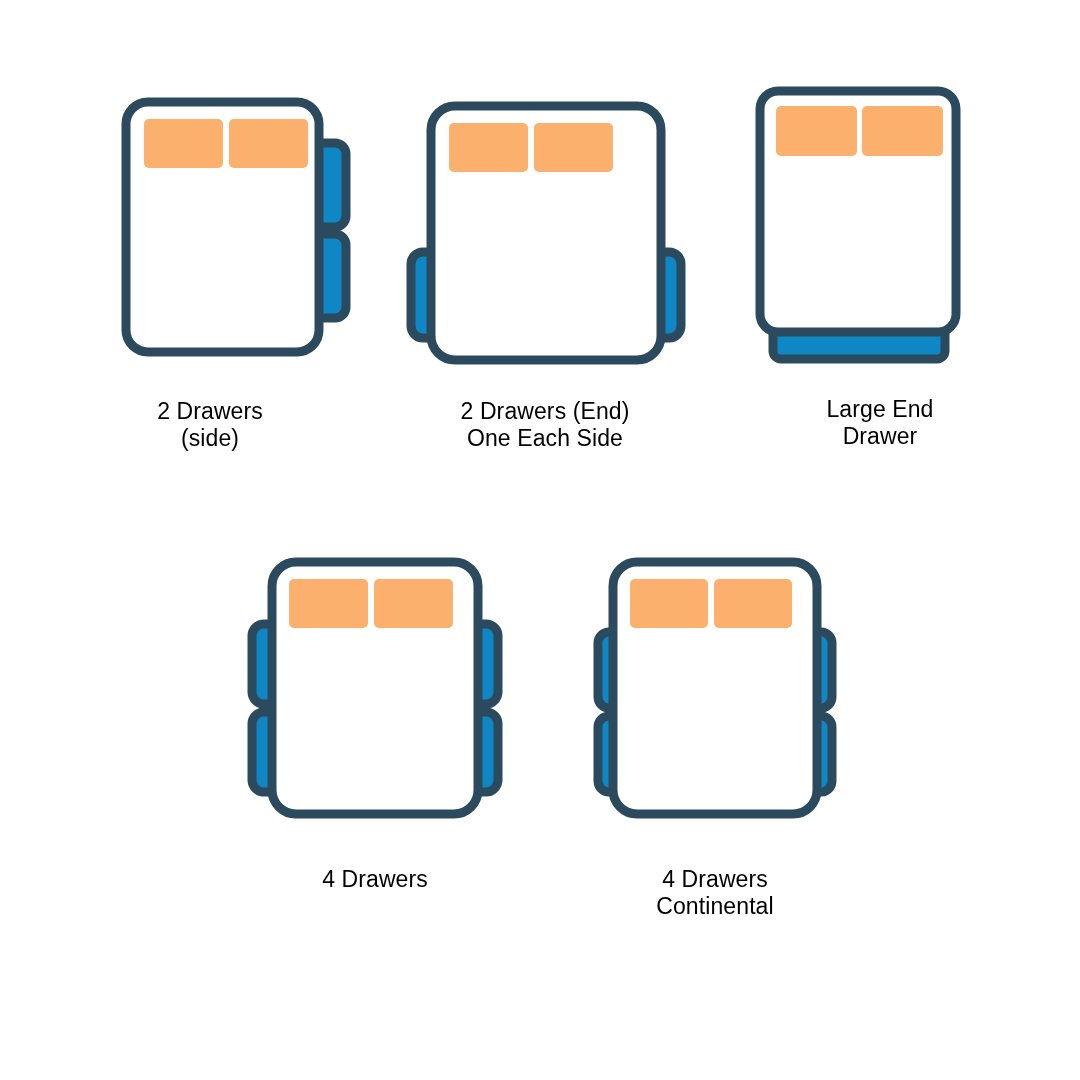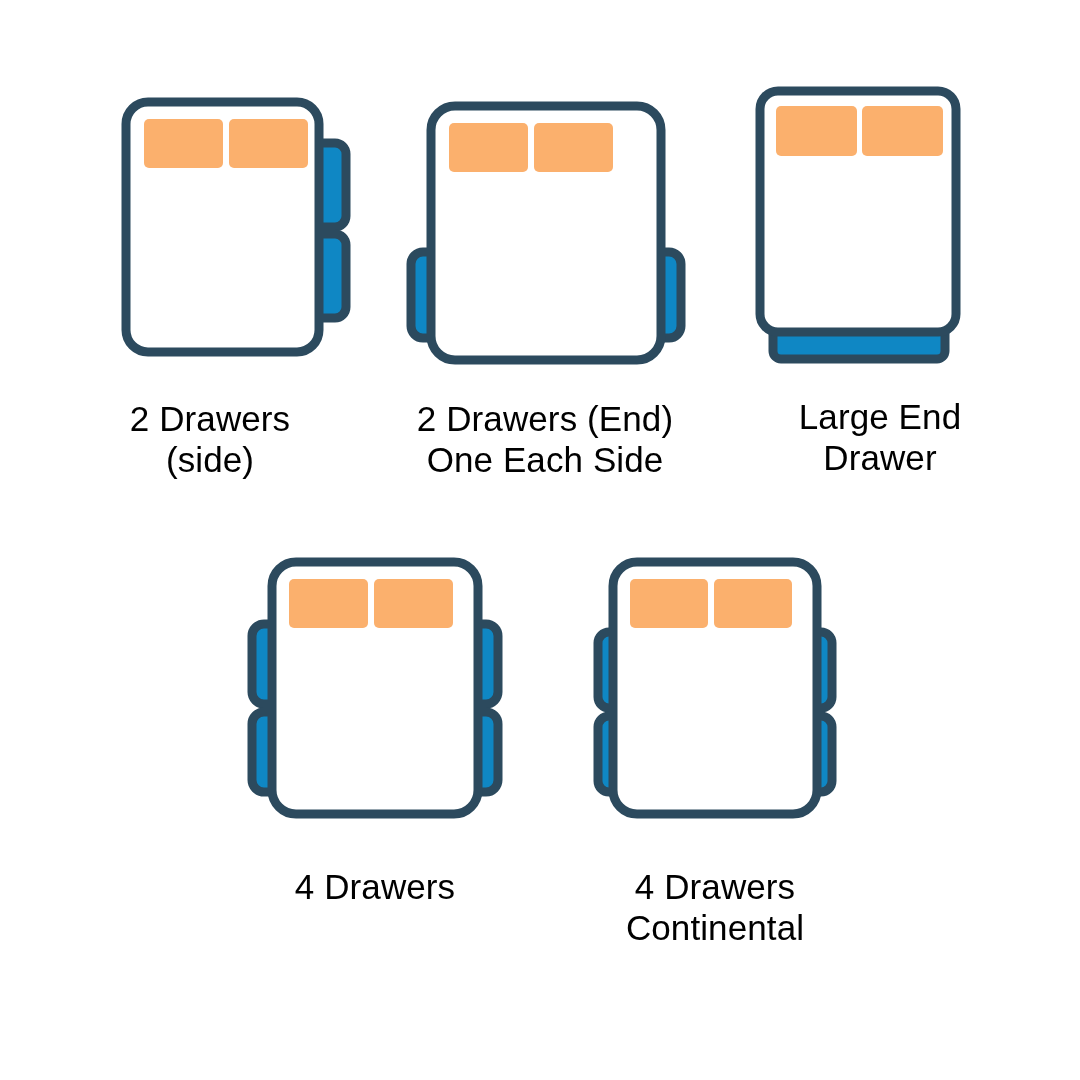--- a/index.html
+++ b/index.html
@@ -31,21 +31,21 @@
   }
 
   .bed-figure {
     display: block;
   }
 
   .bed-caption {
     text-align: center;
     font-family: "Liberation Sans", "DejaVu Sans", sans-serif;
     font-weight: 400;
-    font-size: 35px;
+    font-size: 23px;
     line-height: 1.18;
     letter-spacing: 0.1px;
     color: #000000;
     white-space: pre-line;
   }
 
   
   #option-0 { left: 40px;  top: 86px;  width: 340px; }
   #option-1 { left: 375px; top: 86px;  width: 340px; }
   #option-2 { left: 715px; top: 76px;  width: 330px; }

